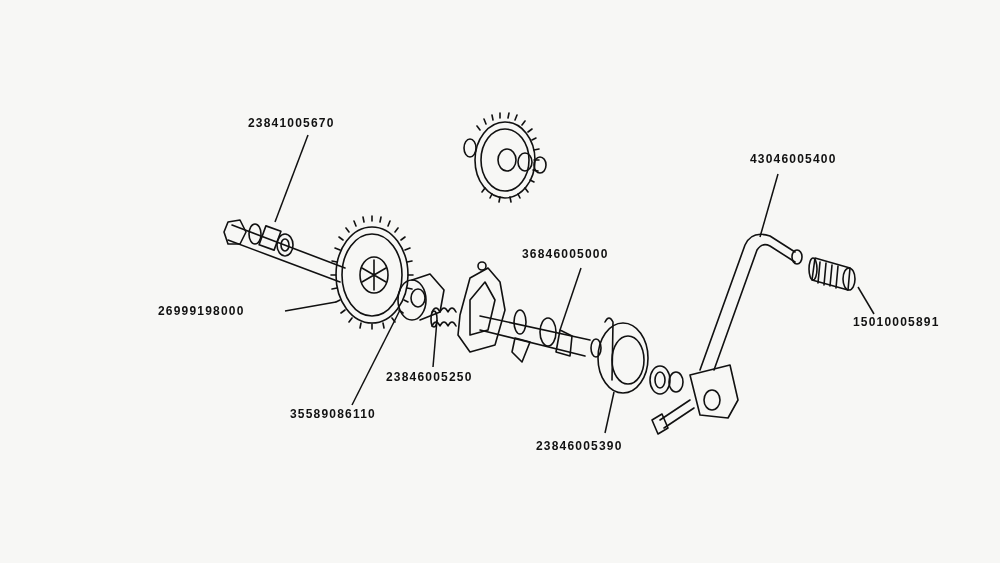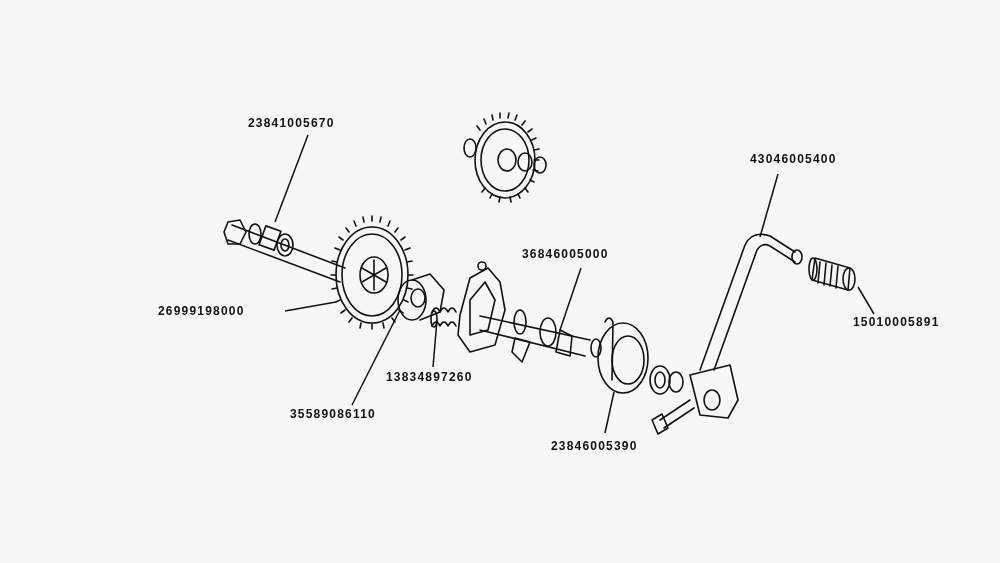--- a/index.html
+++ b/index.html
@@ -113,18 +113,18 @@
       <line x1="581" y1="268" x2="560" y2="330"></line>
       <line x1="605" y1="433" x2="614" y2="392"></line>
       <line x1="778" y1="174" x2="760" y2="237"></line>
       <line x1="874" y1="314" x2="858" y2="287"></line>
     </g>
   </svg>
 
   <div class="label" style="left:248px; top:116px;">23841005670</div>
   <div class="label" style="left:158px; top:304px;">26999198000</div>
   <div class="label" style="left:290px; top:407px;">35589086110</div>
-  <div class="label" style="left:386px; top:370px;">13834897260</div>
+  <div class="label" style="left:386px; top:370px;">23846005250</div>
   <div class="label" style="left:522px; top:247px;">36846005000</div>
-  <div class="label" style="left:551px; top:439px;">23846005390</div>
+  <div class="label" style="left:536px; top:439px;">23846005390</div>
   <div class="label" style="left:750px; top:152px;">43046005400</div>
   <div class="label" style="left:809px; top:315px;margin-left:44px;">15010005891</div>
 </div>
 
 </body></html>

